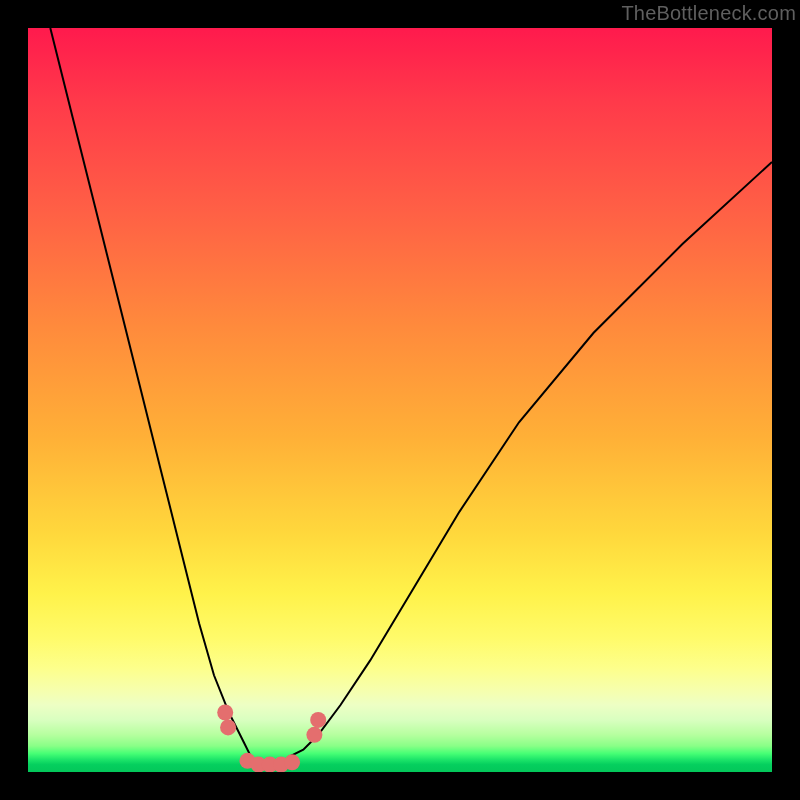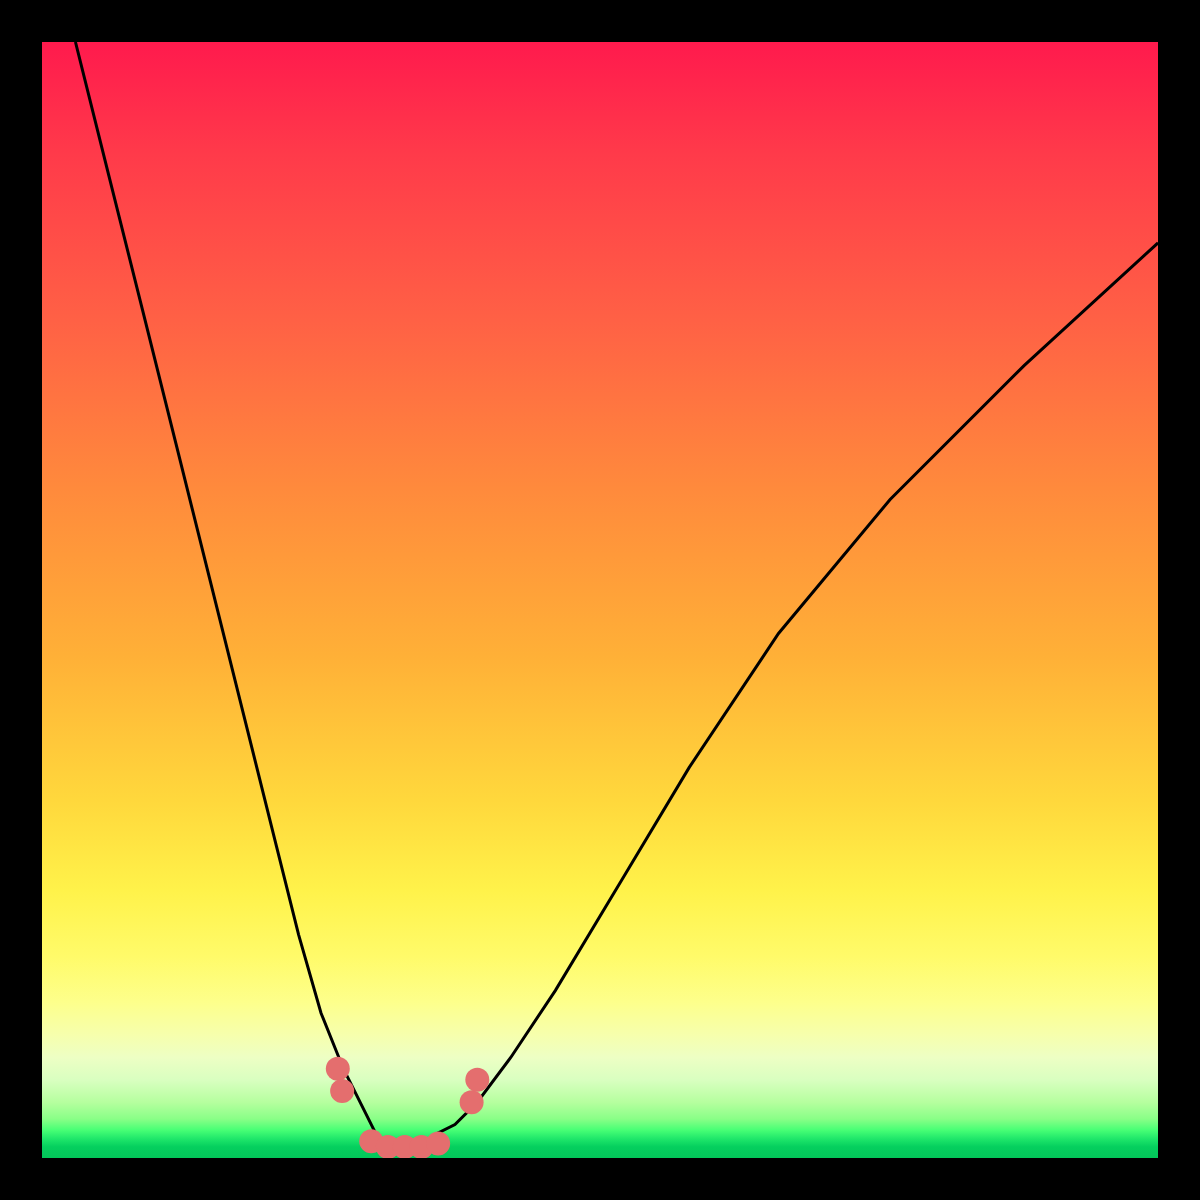--- a/index.html
+++ b/index.html
@@ -88,13 +88,14 @@
           <circle cx="219.5" cy="732.8" r="8" class="marker"></circle>
           <circle cx="230.6" cy="736.6" r="8" class="marker"></circle>
           <circle cx="241.8" cy="736.6" r="8" class="marker"></circle>
           <circle cx="253.0" cy="736.6" r="8" class="marker"></circle>
           <circle cx="264.1" cy="734.3" r="8" class="marker"></circle>
           <circle cx="286.4" cy="706.8" r="8" class="marker"></circle>
           <circle cx="290.2" cy="691.9" r="8" class="marker"></circle>
         </g>
     </svg>
   </div>
+  <div class="watermark">TheBottleneck.com</div>
 </div>
 
 </body></html>

